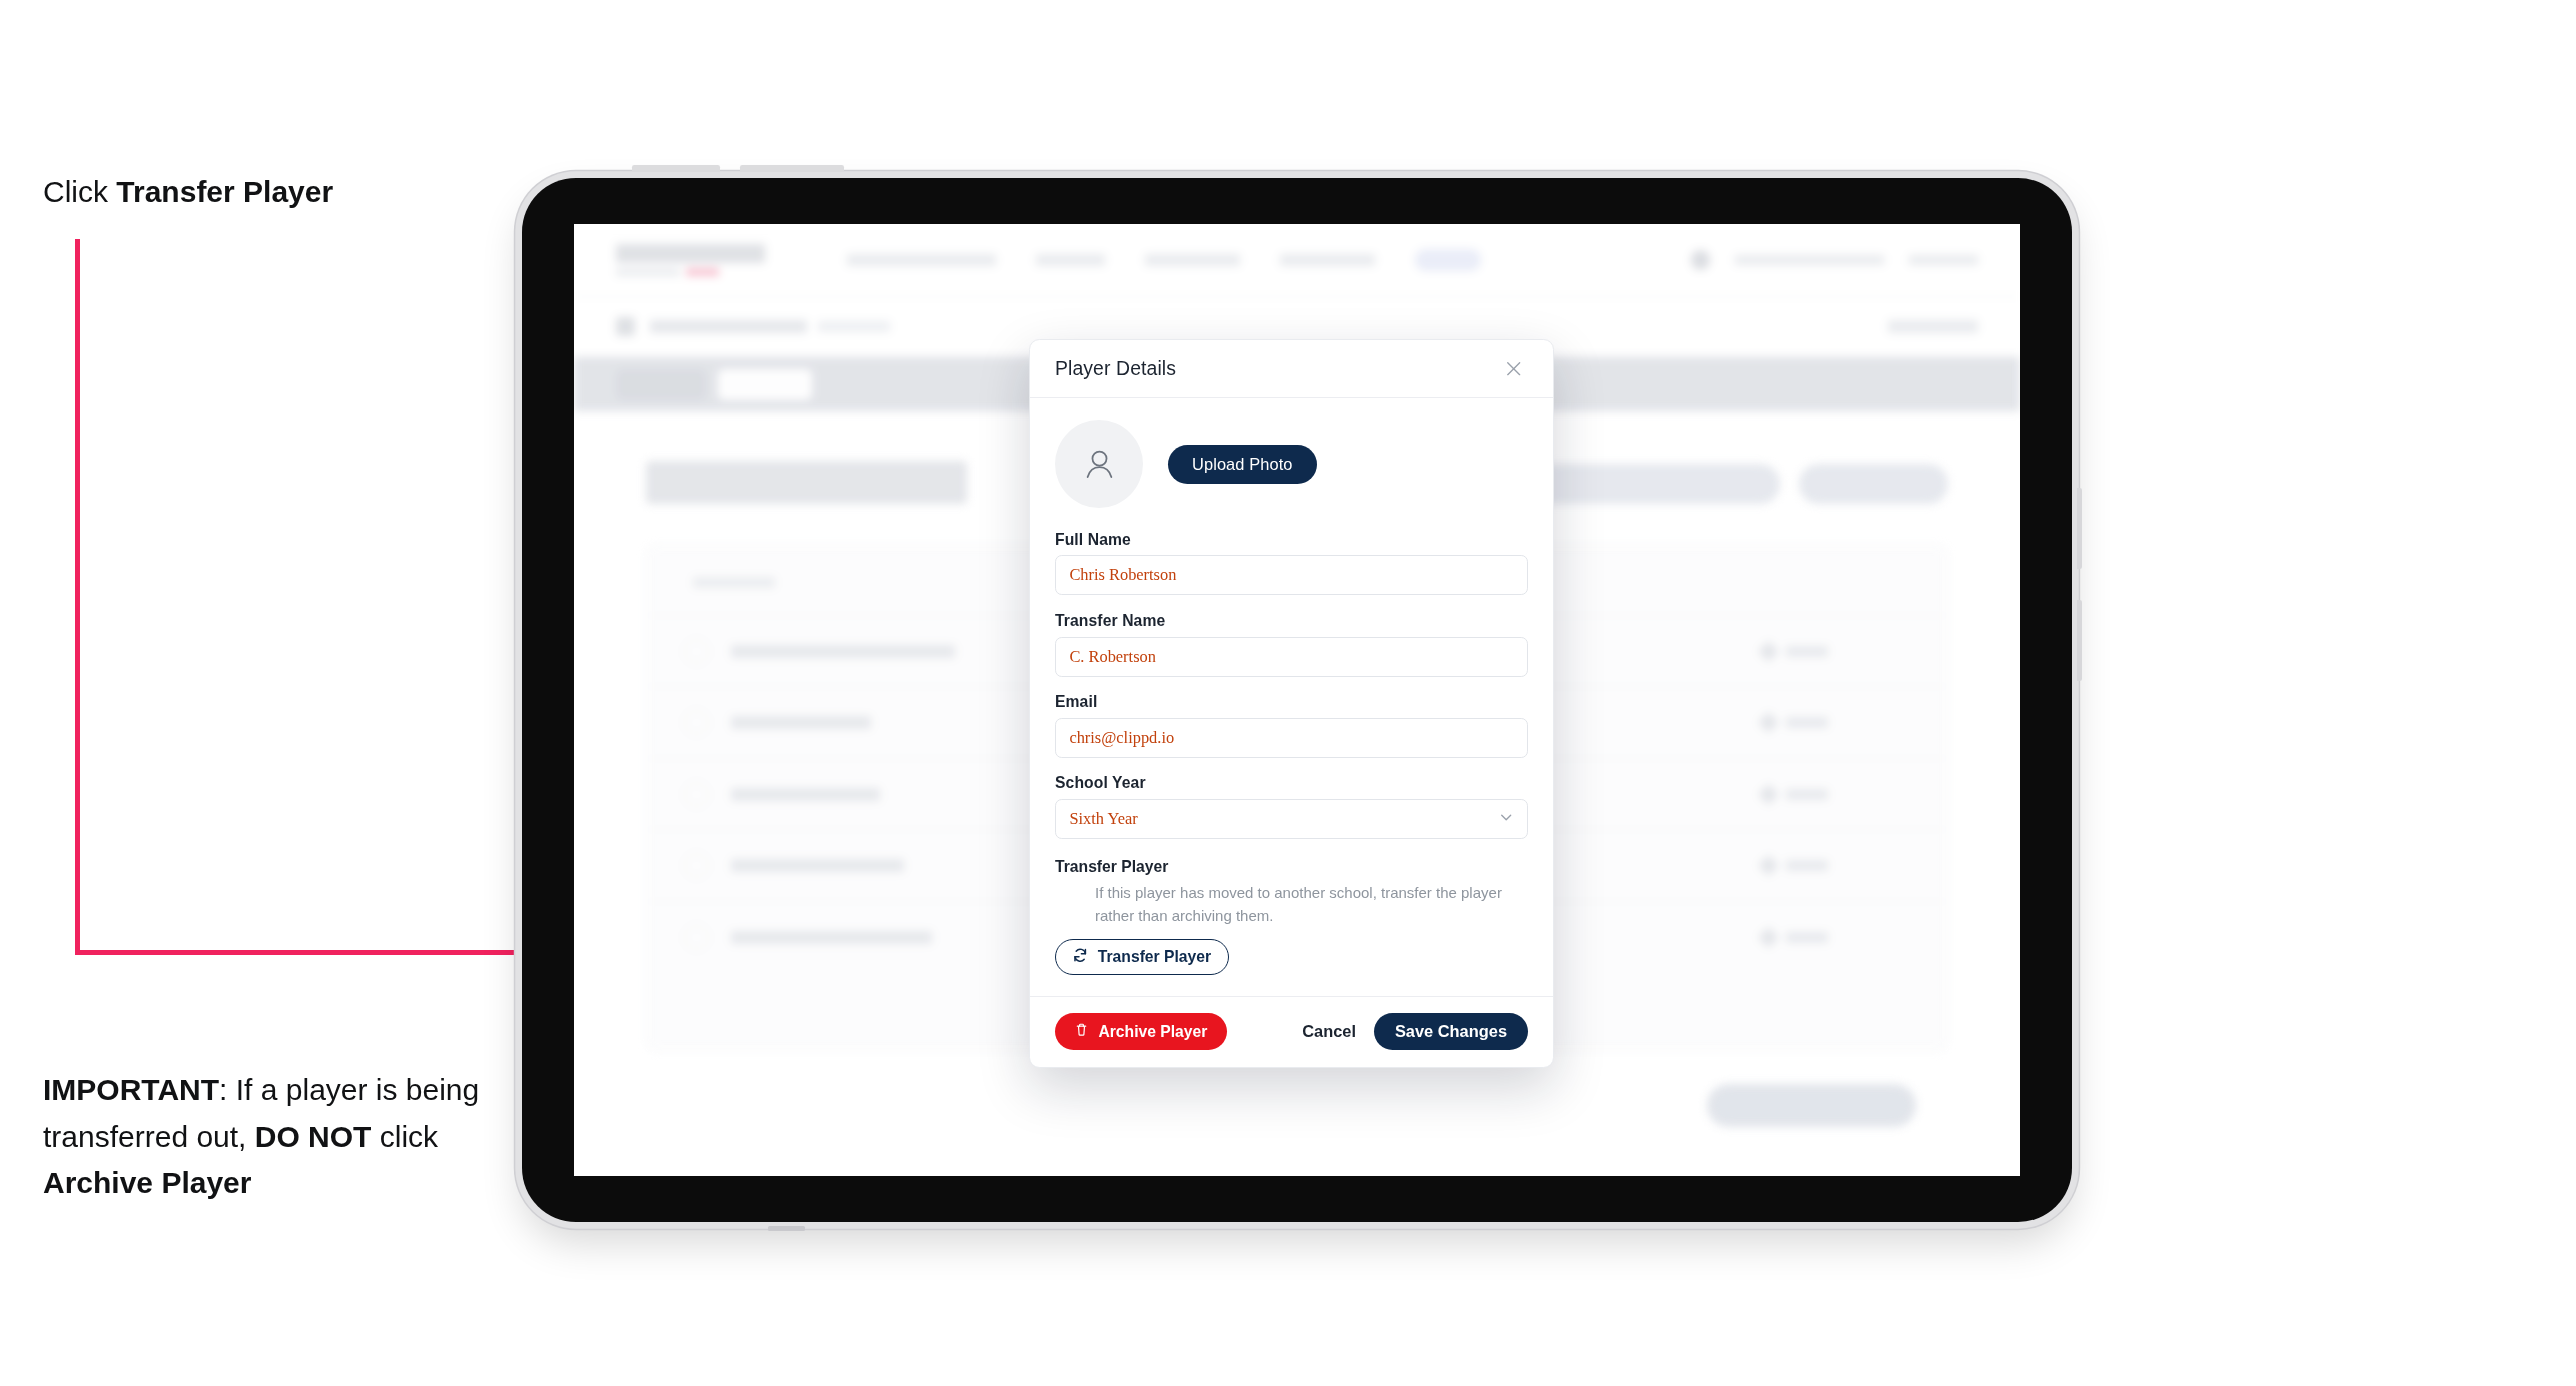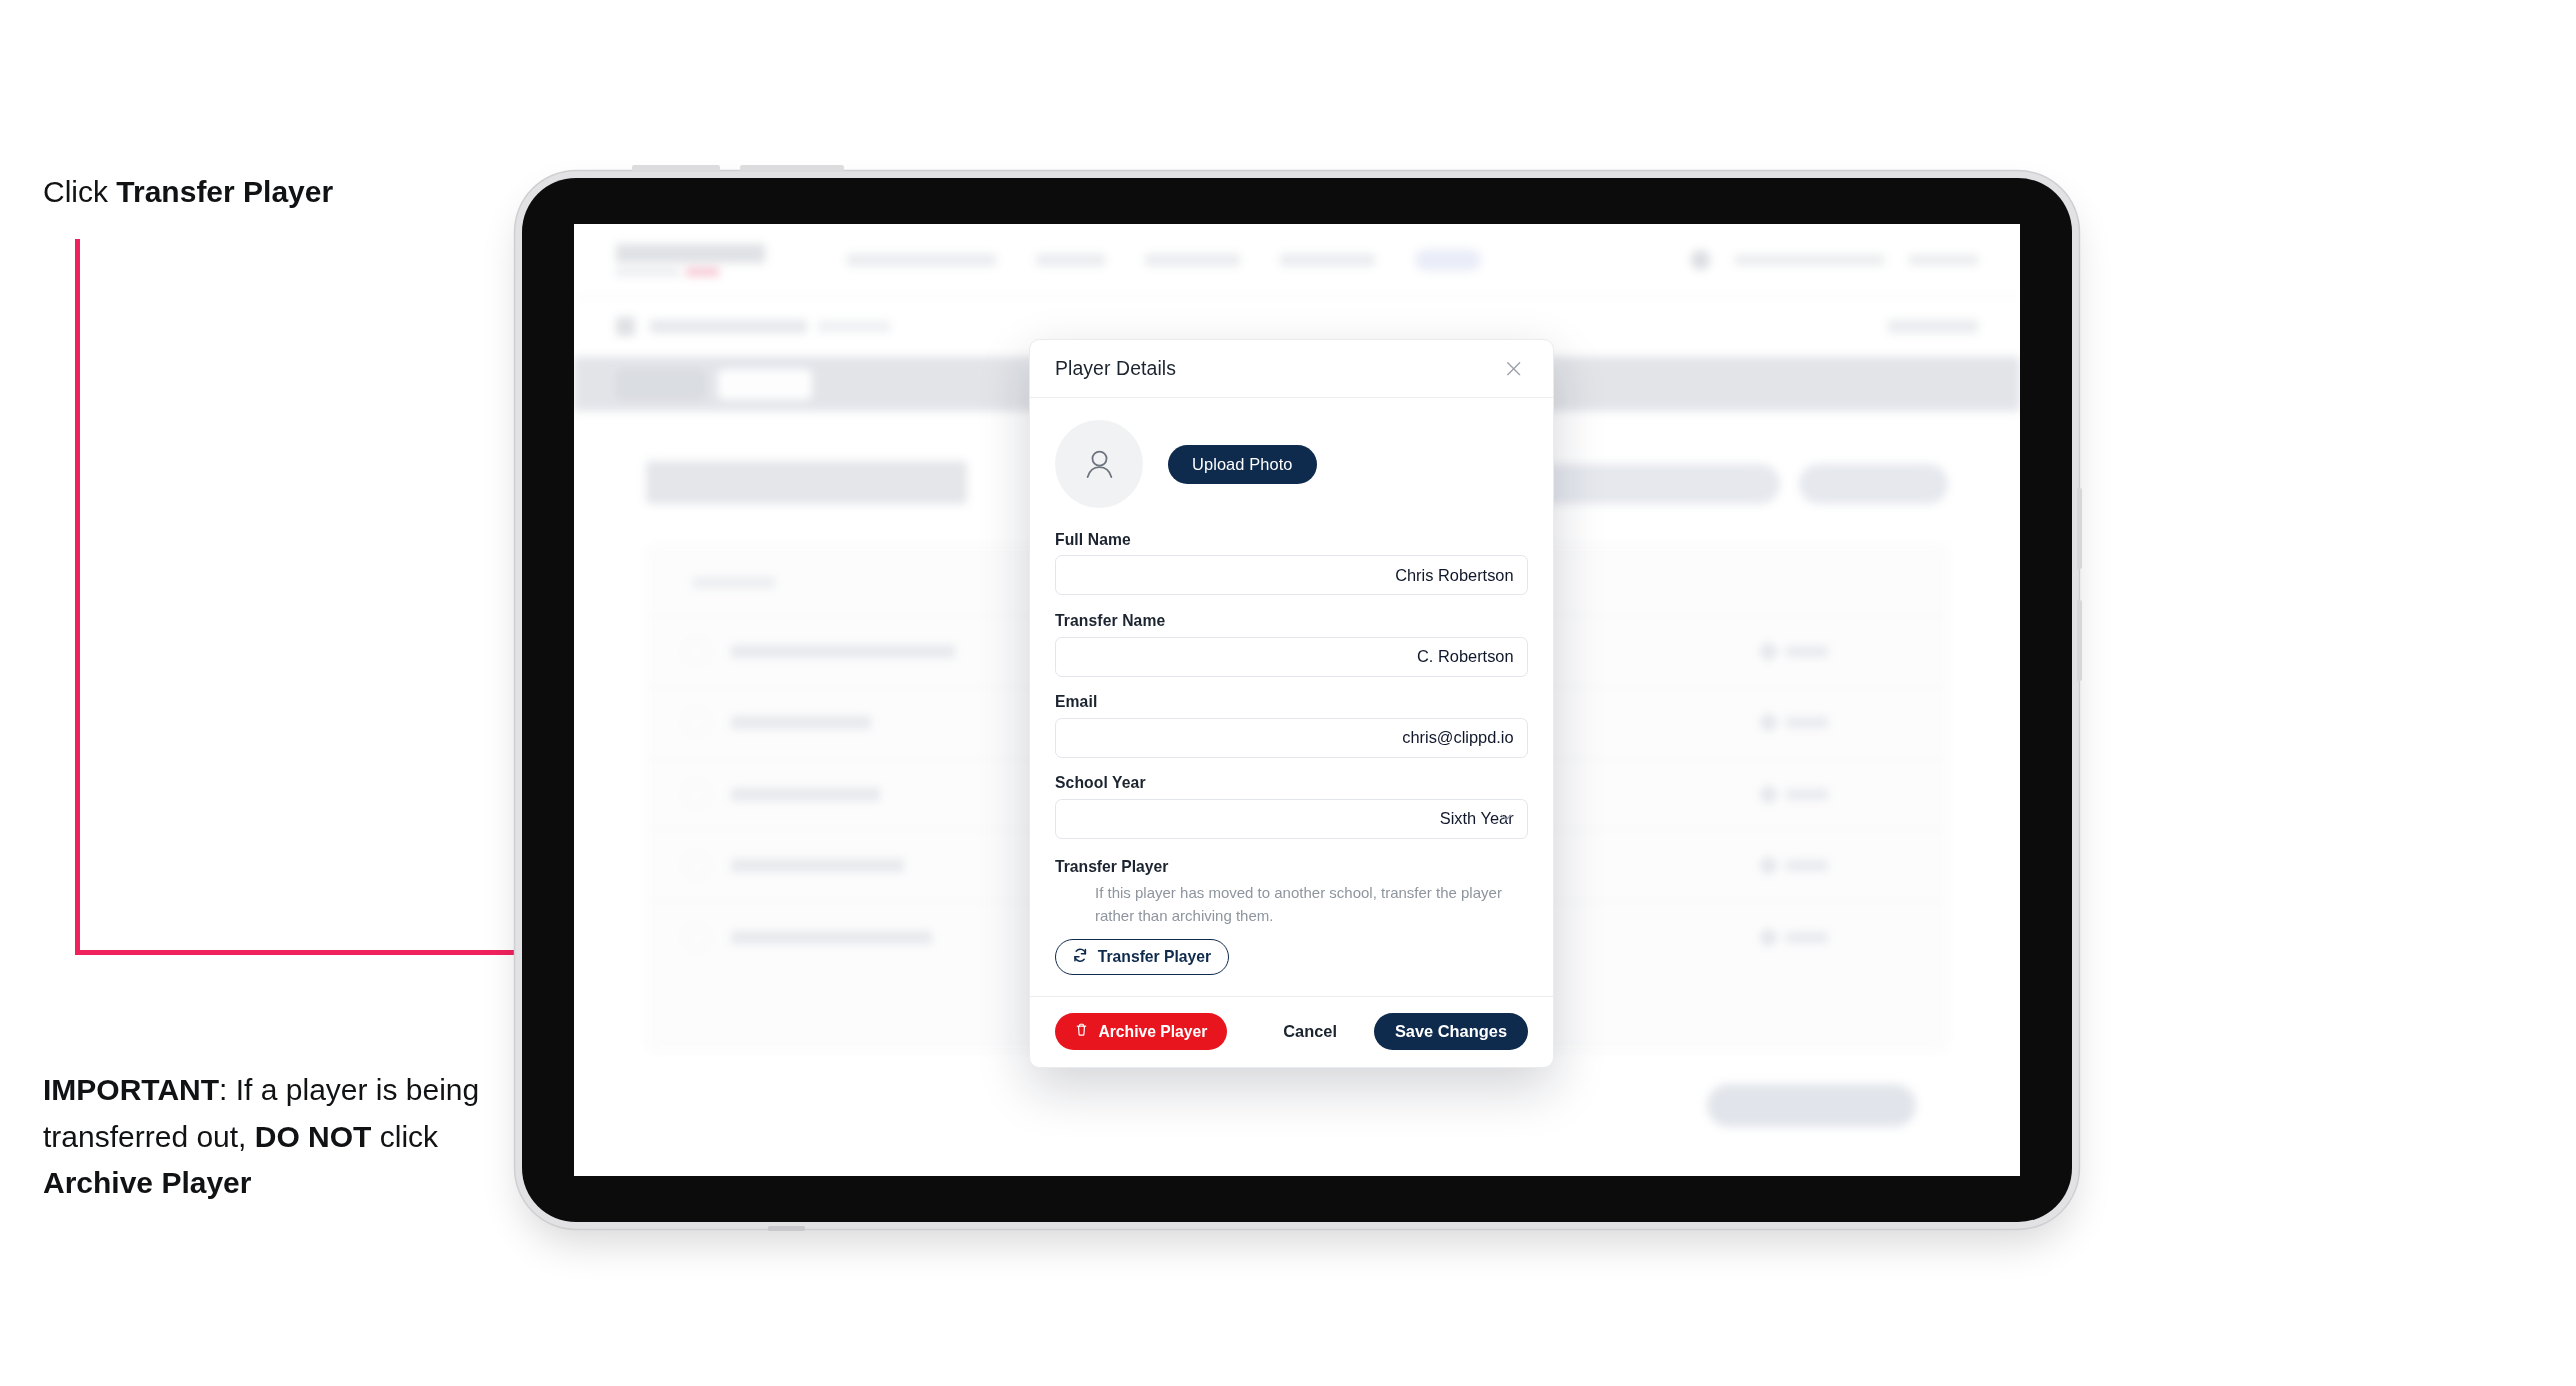--- a/index.html
+++ b/index.html
@@ -168,23 +168,22 @@
   }
 
   .field { margin-bottom: 16.4px; }
   .field:last-of-type { margin-bottom: 0; }
   .field-label {
     display:block; font-size: 15.7px; color:#1c2430; font-weight:600;
     margin-bottom: 6.7px; letter-spacing:0.1px;
   }
   .field-input {
     width: 100%; height: 40px; border:0.7px solid #e2e5ea; border-radius: 6.7px;
-    padding: 0 13.4px; font-size: 16.4px; color:#0f172a; background:#fff;
-    font-family:Liberation Sans, sans-serif;
-    text-align:right;
+    padding: 0 13.4px; font-size: 16.4px; color:#c2410c; background:#fff;
+    font-family:Liberation Serif, serif;
   }
   .select-wrap { position: relative; }
   .select-wrap .chev {
     position:absolute; right: 13.4px; top: 50%; transform: translateY(-50%);
     pointer-events:none; color:#9aa1ab;
   }
 
   .transfer-block { margin-top: 19.4px; }
   .transfer-title { font-size: 15.7px; color:#1c2430; font-weight:600; margin-bottom: 6px; }
   .transfer-desc { font-size: 15px; color:#8e959e; line-height:1.5; max-width: 477px; margin-bottom: 12px; margin-left: 40px; }
@@ -200,21 +199,21 @@
     border-top: 0.7px solid #ecedf1;
     padding: 16.4px 25px; display:flex; align-items:center;
   }
   .archive-btn {
     display:inline-flex; align-items:center; gap: 9px;
     height: 37px; padding: 0 19.4px; border-radius: 18.7px;
     background:#e8151f; color:#fff; border:none;
     font-size: 15.7px; font-weight: 600; cursor:pointer;
     font-family:"Liberation Sans", sans-serif;
   }
-  .foot-right { margin-left:auto; display:flex; align-items:center; gap: 37px; }
+  .foot-right { margin-left:auto; display:flex; align-items:center; gap: 18px; }
   .cancel-btn {
     background:none; border:none; color:#1c2430; font-size: 16.4px; font-weight:700;
     cursor:pointer; font-family:"Liberation Sans", sans-serif;
   }
   .save-btn {
     height: 37px; padding: 0 21px; border-radius: 18.7px;
     background:#0e2a4d; color:#fff; border:none;
     font-size: 16.4px; font-weight: 700; cursor:pointer;
     font-family:"Liberation Sans", sans-serif;
   }

